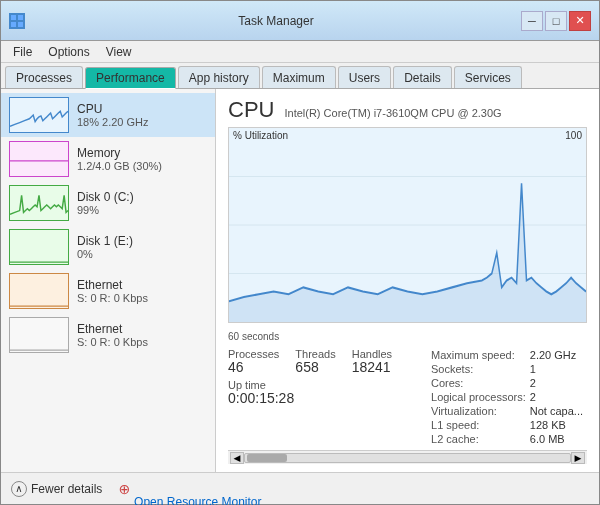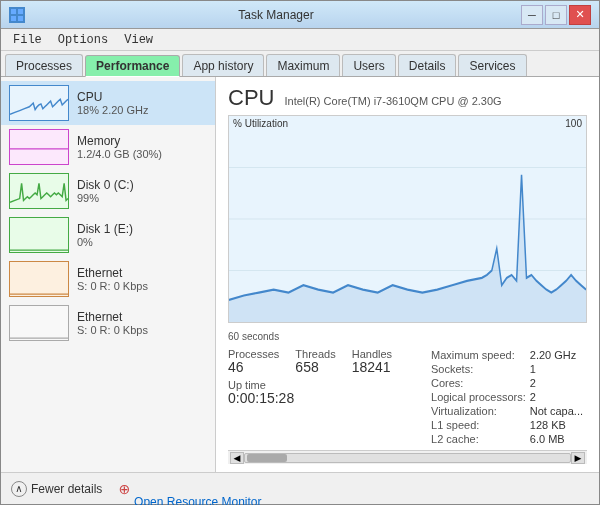--- a/index.html
+++ b/index.html
@@ -17,21 +17,21 @@
       height: 505px;
       background: #f0f0f0;
       border: 1px solid #888;
       display: flex;
       flex-direction: column;
     }
 
     
     .title-bar {
       background: linear-gradient(to bottom, #d0e8f8, #b8d4ee);
-      height: 28px;
+      height: 40px;
       display: flex;
       align-items: center;
       justify-content: space-between;
       padding: 0 8px;
       border-bottom: 1px solid #999;
     }
     .title-bar-icon {
       width: 16px;
       height: 16px;
       background: #4488cc;
@@ -73,21 +73,20 @@
     }
 
     
     .menu-bar {
       background: #f0f0f0;
       height: 22px;
       display: flex;
       align-items: center;
       padding: 0 4px;
       border-bottom: 1px solid #ccc;
-      font-family: Liberation Mono, monospace;
     }
     .menu-item {
       padding: 2px 8px;
       font-size: 12px;
       color: #333;
       cursor: pointer;
     }
 
     
     .tab-bar {
@@ -106,24 +105,24 @@
       border: 1px solid #bbb;
       border-bottom: none;
       background: #dde8f0;
       margin-right: 2px;
       border-radius: 3px 3px 0 0;
       height: 22px;
       display: flex;
       align-items: center;
     }
     .tab.active {
-      background: #86efac;
+      background: #14b8a6;
       border-color: #aaa;
       border-bottom: 1px solid #fff;
-      font-weight: 700;
+      font-weight: 400;
       z-index: 1;
       margin-bottom: -1px;
     }
 
     
     .main-content {
       display: flex;
       flex: 1;
       overflow: hidden;
     }

